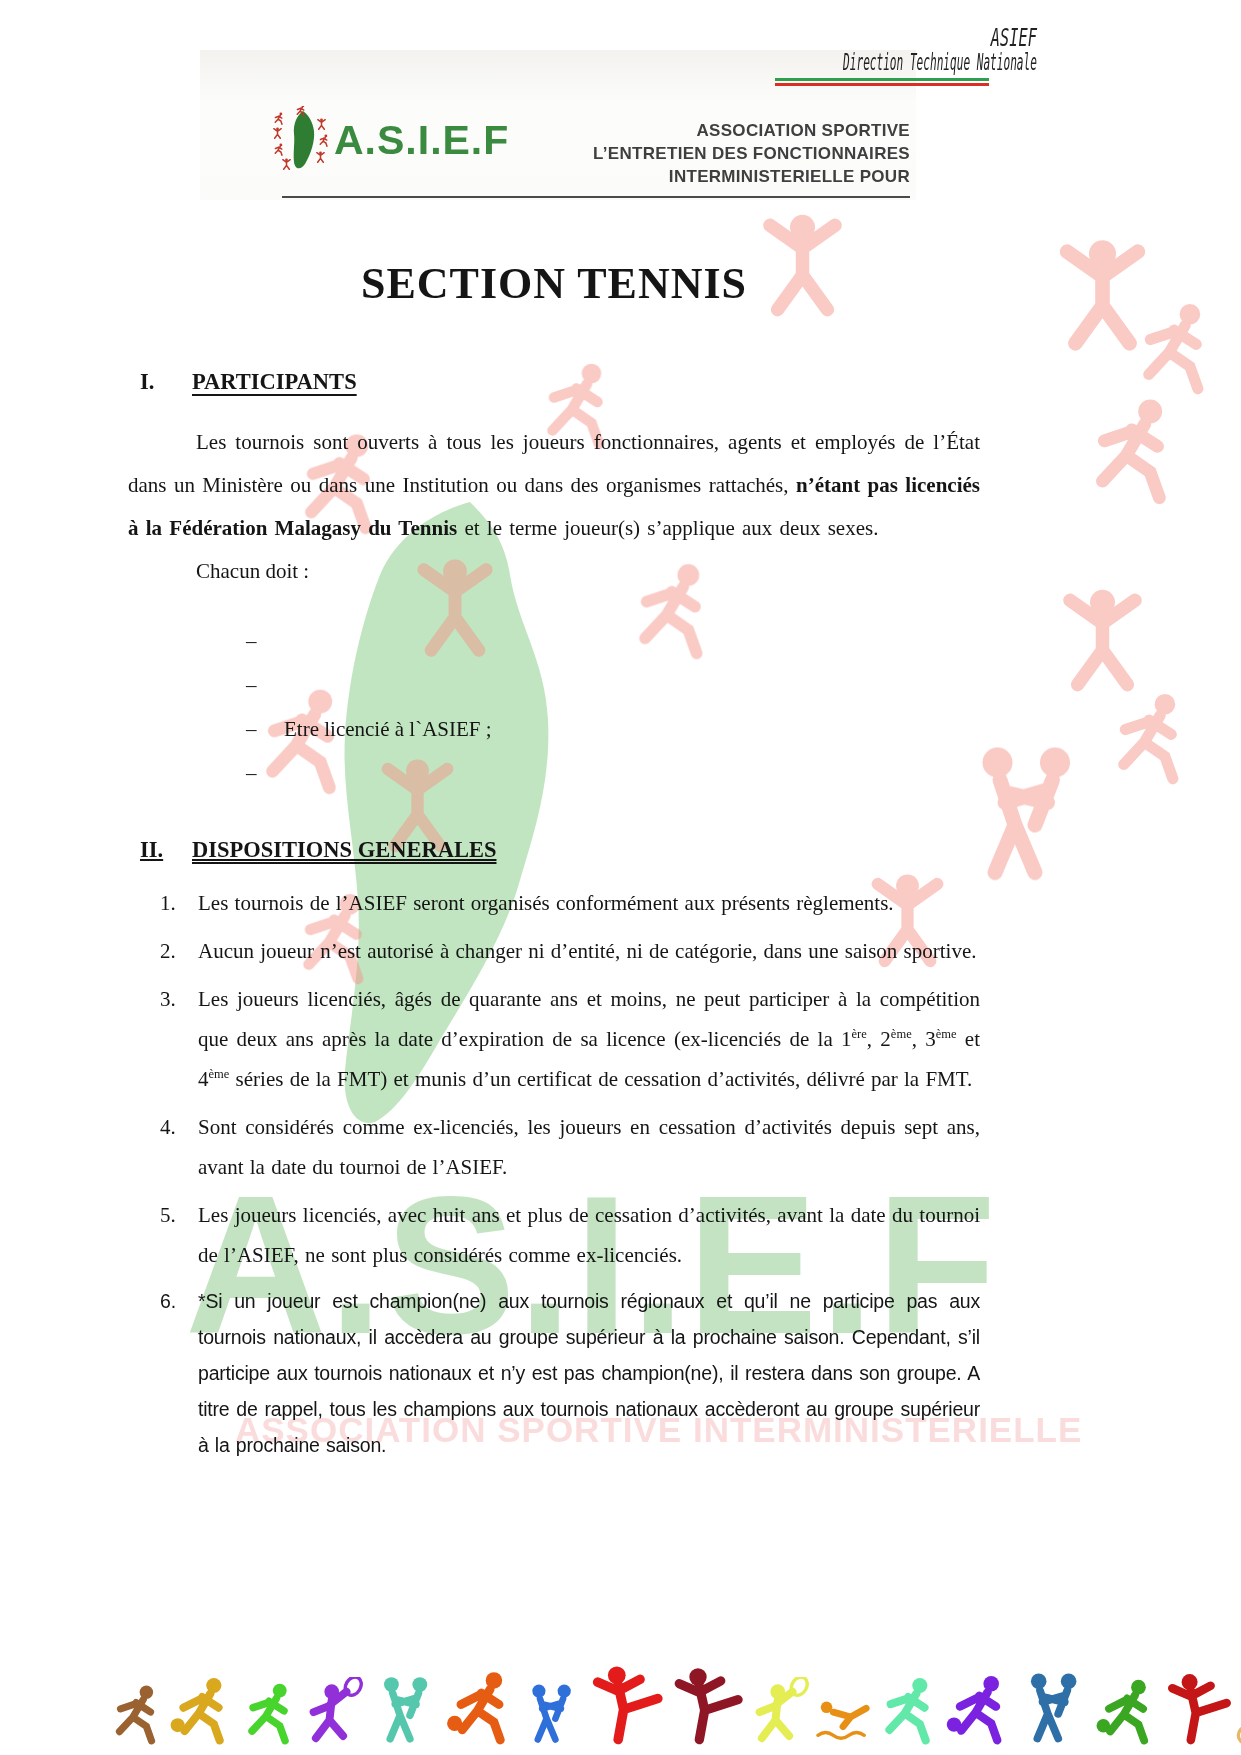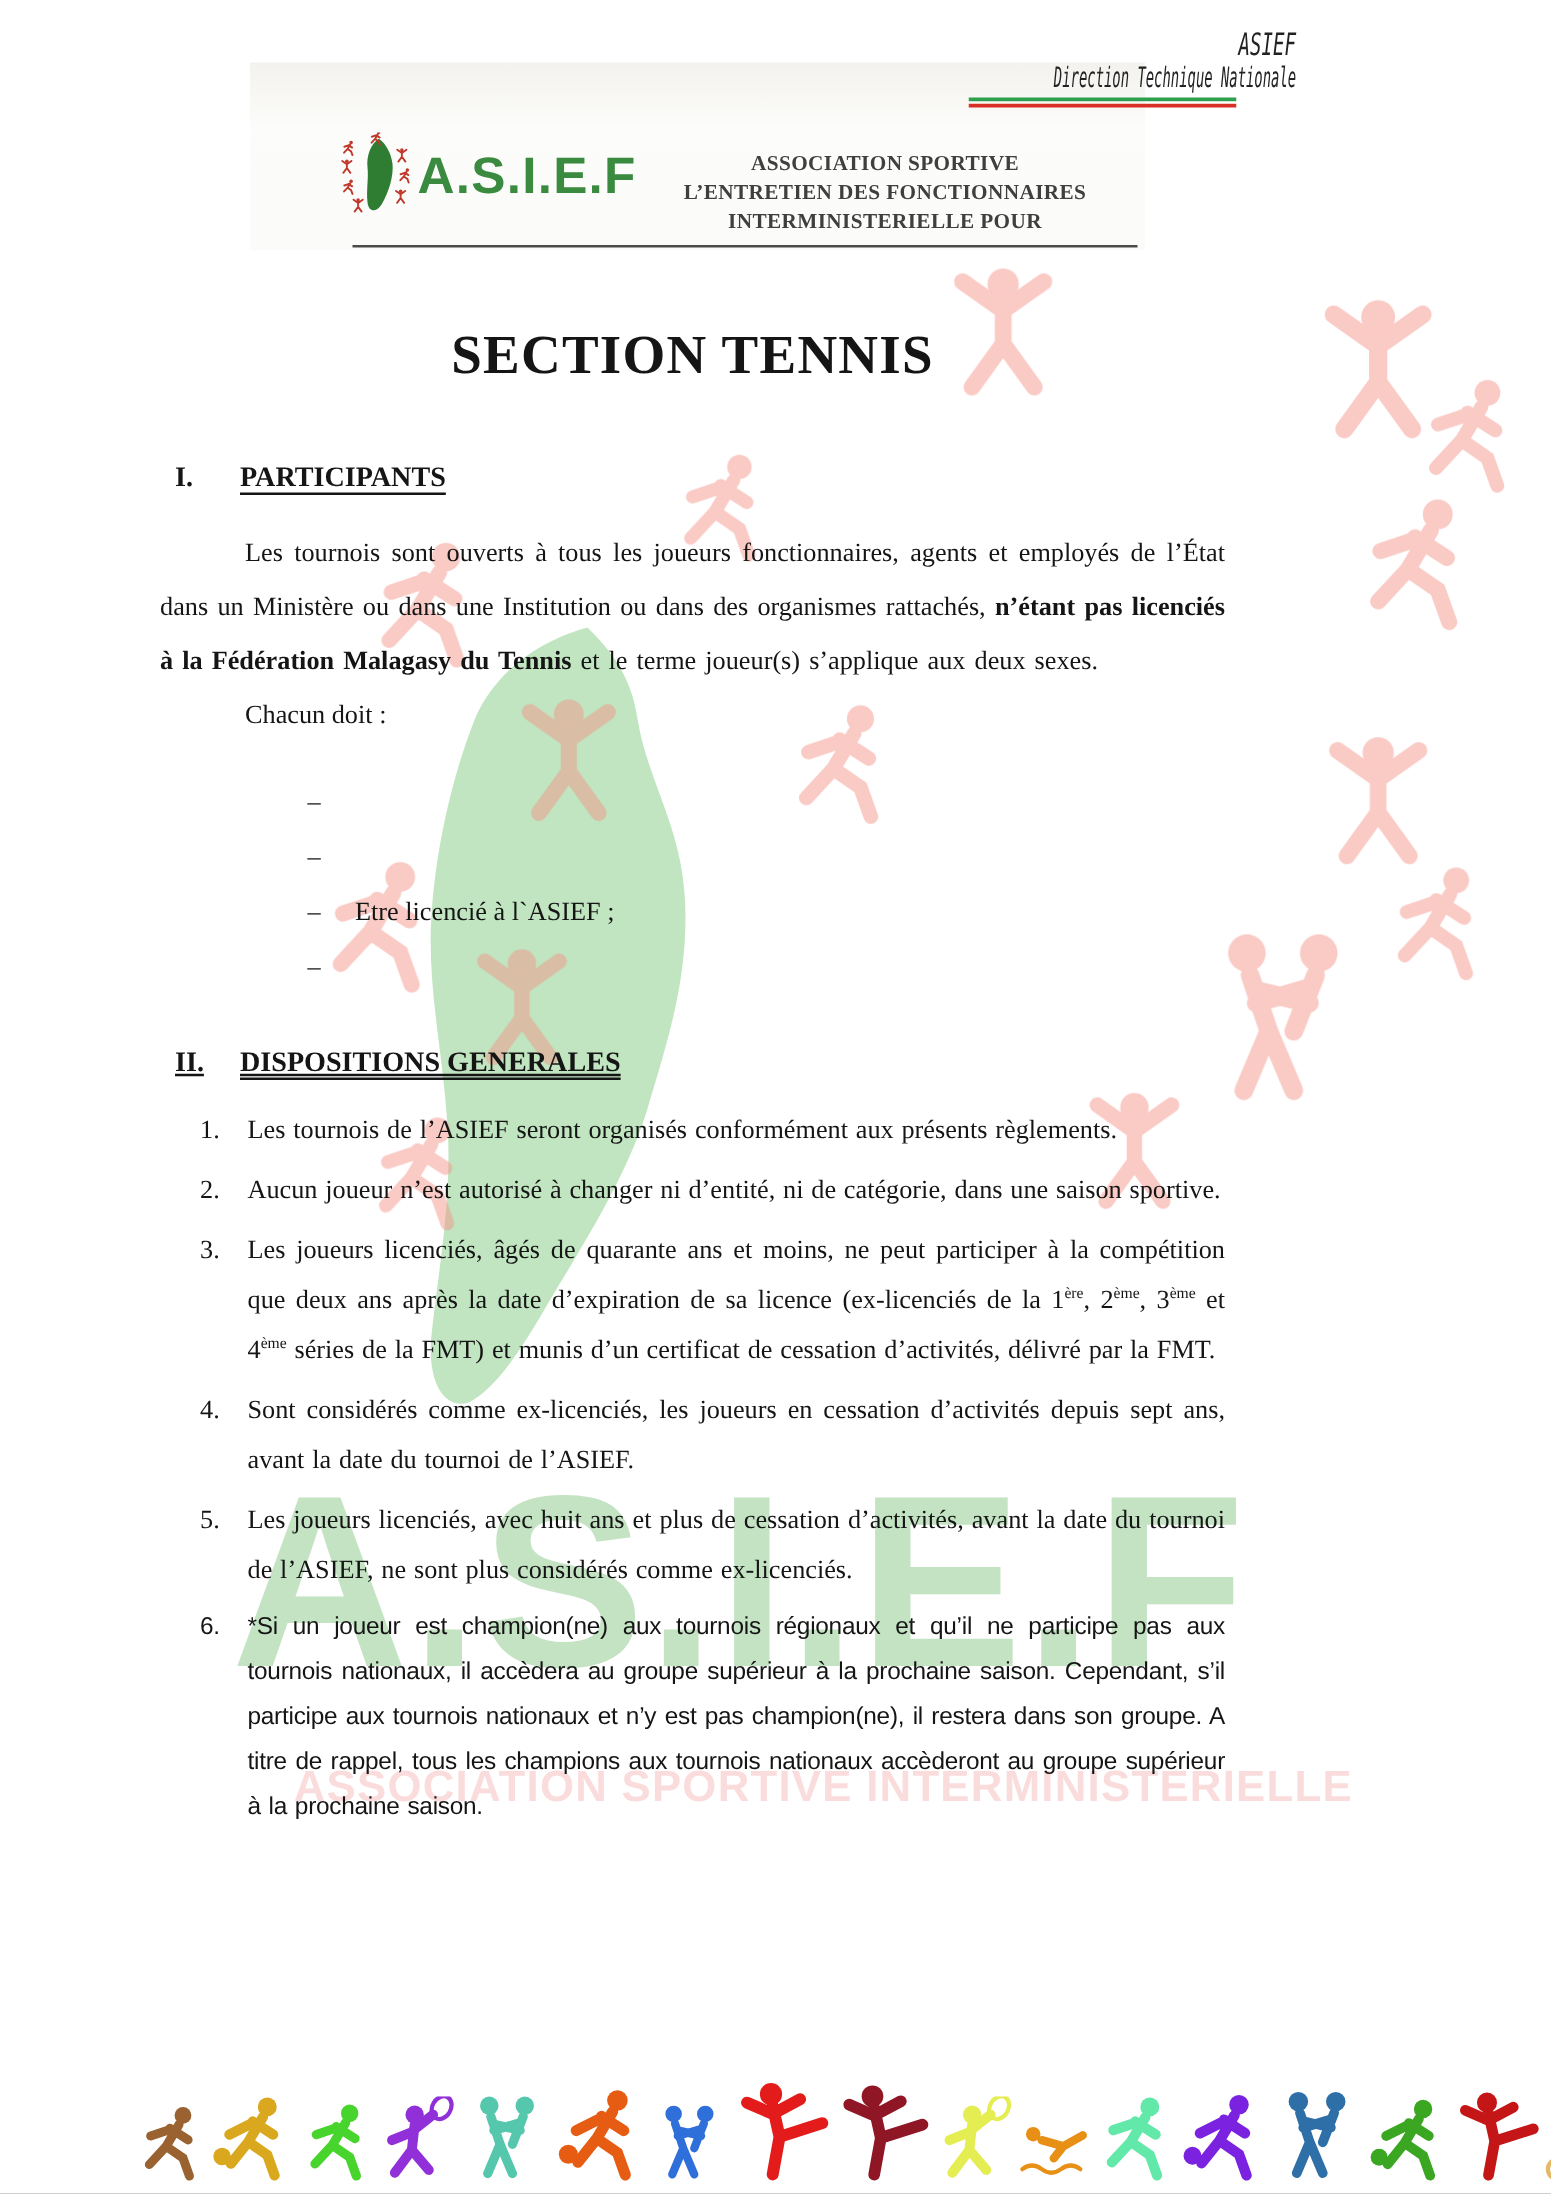--- a/index.html
+++ b/index.html
@@ -28,22 +28,22 @@
   
   .header{position:absolute;left:200px;top:50px;width:716px;height:150px;z-index:1;
           background:linear-gradient(180deg,#f3f2ef 0%,#fcfcfa 35%,#fbfbf9 100%);}
   .emblem{position:absolute;left:318px;top:6px;width:210px;text-align:center;}
   .emblem-title{font-family:"Liberation Sans",sans-serif;font-weight:bold;font-size:11.5px;
                 color:#8a7a60;letter-spacing:.4px;margin-top:1px;}
   .emblem-sub{font-family:"Liberation Sans",sans-serif;font-size:9px;color:#b6ad9c;}
   .logo{position:absolute;left:72px;top:56px;display:flex;align-items:center;}
   .logo-text{font-family:"Liberation Sans",sans-serif;font-weight:bold;font-size:41px;
              color:#3a8a3f;letter-spacing:1px;margin-left:4px;}
-  .org-name{position:absolute;left:306px;top:70px;width:404px;text-align:center;
-            font-family:Liberation Serif, serif;font-weight:bold;font-size:17px;
+  .org-name{position:absolute;left:306px;top:70px;width:404px;text-align:right;
+            font-family:Liberation Sans, sans-serif;font-weight:bold;font-size:17px;
             line-height:1.35;color:#3f3f3f;letter-spacing:.3px;}
   .header-rule{position:absolute;left:82px;bottom:2px;width:628px;border-bottom:2px solid #4a4a4a;}
 
   
   .title{position:absolute;left:128px;top:258px;width:852px;margin:0;z-index:1;
          text-align:center;font-size:44px;font-weight:bold;letter-spacing:1px;}
 
   
   .content{position:absolute;left:128px;top:355px;width:852px;z-index:1;font-size:21px;}
   .sec-head{display:flex;font-weight:bold;font-size:22.5px;margin:14px 0 0 12px;}

